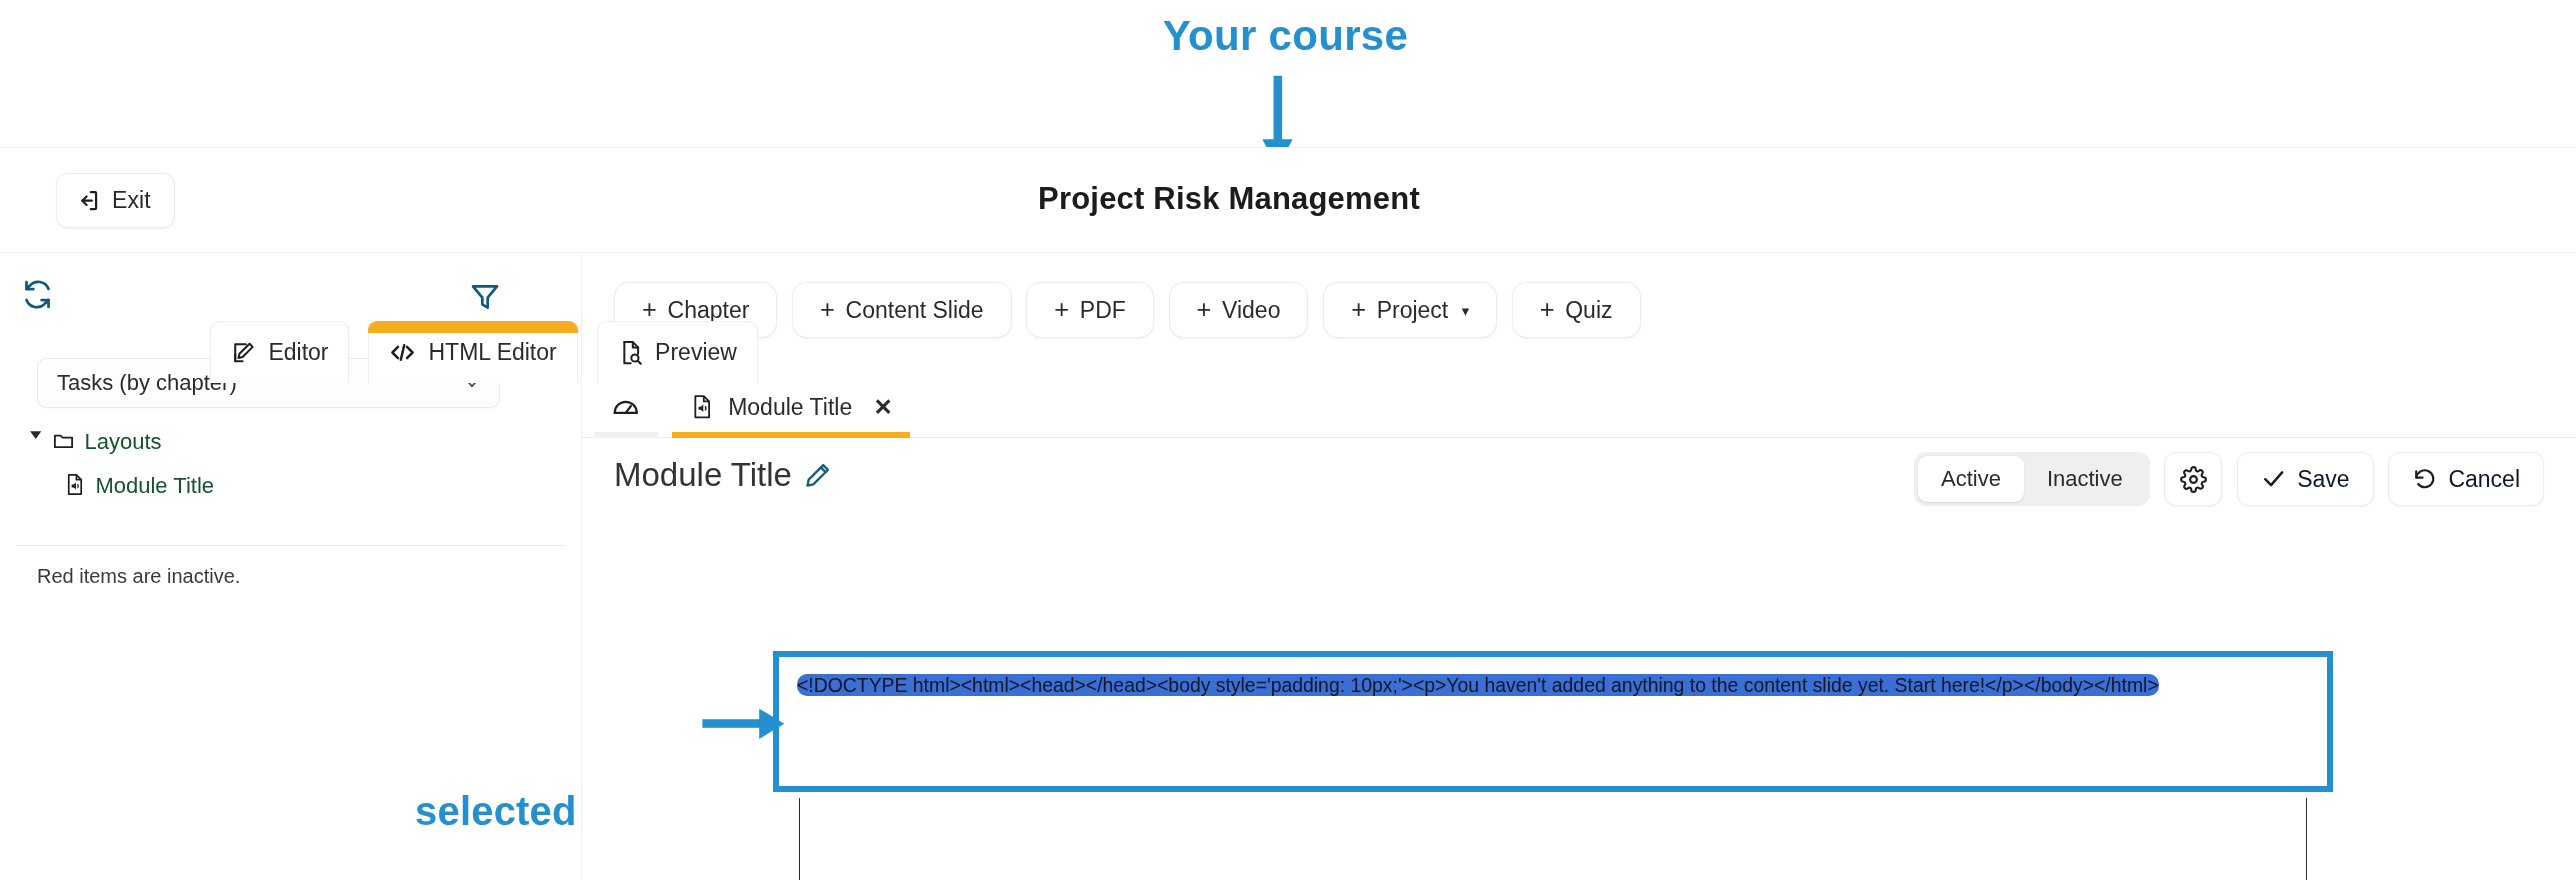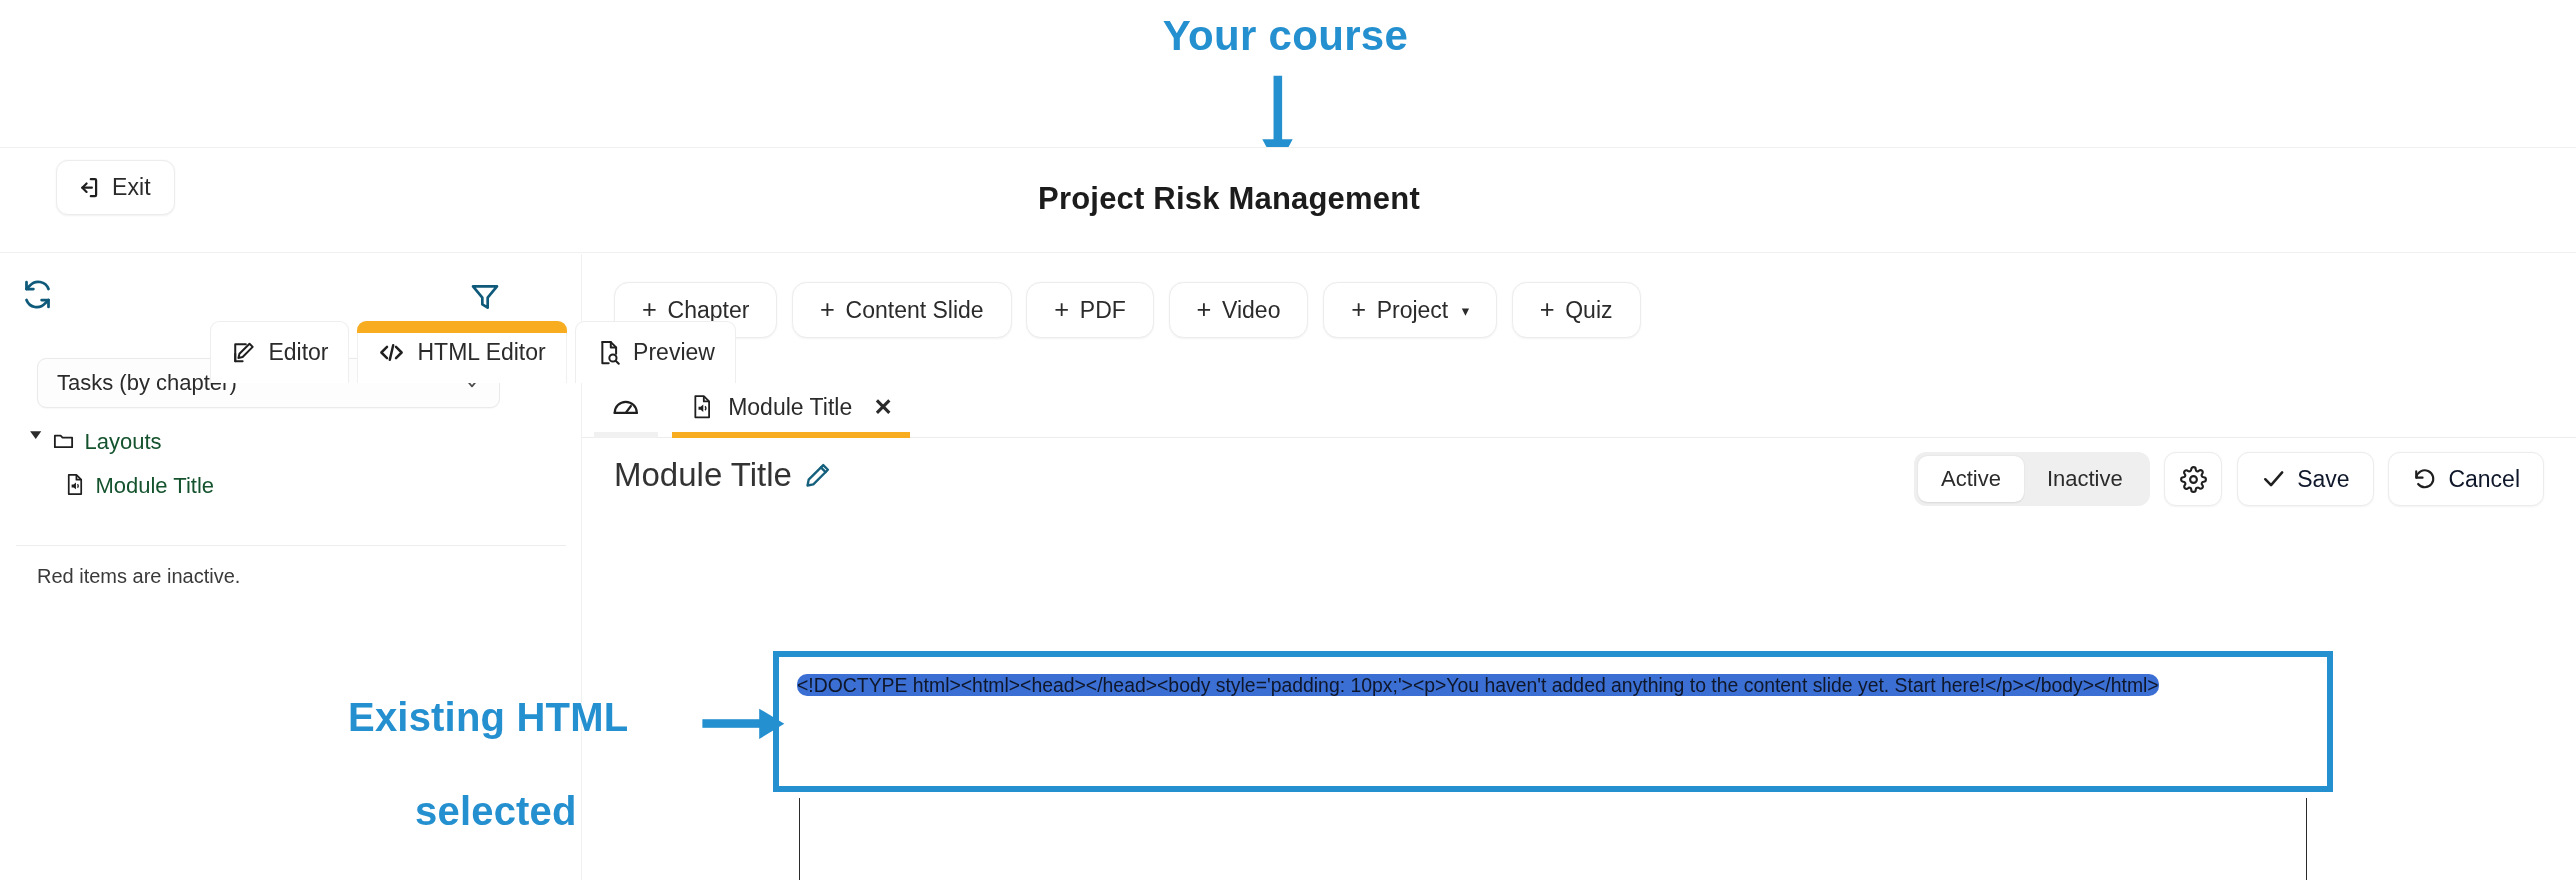--- a/index.html
+++ b/index.html
@@ -12,21 +12,21 @@
   #root { position: relative; width: 2242px; height: 881px; background: #fff; }
 
   
   .header-band {
     position: absolute; left: 0; top: 147px; width: 2576px; height: 106px;
     background: #ffffff;
     border-top: 1.3px solid #f0f0f0;
     border-bottom: 1.3px solid #f0f0f0;
   }
   .exit-btn {
-    position: absolute; left: 56px; top: 160px;
+    position: absolute; left: 56px; top: 173px;
     height: 55px; padding: 0 23px 0 19px;
     display: flex; align-items: center; gap: 10.7px;
     background: #fff; border: 1.3px solid #ececec; border-radius: 12px;
     box-shadow: 0 0.7px 2px rgba(0,0,0,0.06);
     font-size: 23px; color: #2b2b2b; cursor: pointer;
   }
   .exit-btn .lbl { font-size: 23px; letter-spacing: 0.1px; }
 
   .course-title {
     position: absolute; left: 0; top: 181px; width: 2576px;
@@ -151,21 +151,21 @@
   .actbtn {
     height: 54px; padding: 0 23px; display: flex; align-items: center; gap: 10.7px;
     background: #fff; border: 1.3px solid #ececec; border-radius: 12px;
     box-shadow: 0 0.7px 2px rgba(0,0,0,0.05);
     font-size: 23px; color: #0f172a; cursor: pointer;
   }
 
   
   .subtabs {
     position: absolute; left: 210px; top: 321px;
-    display: flex; gap: 8px;
+    display: flex; gap: 19px;
   }
   .subtab {
     position: relative; height: 62px; padding: 0 20px;
     display: flex; align-items: center; gap: 12px;
     font-size: 23px; color: #2b2b2b; cursor: pointer;
     background: #fff; border-radius: 9.4px 9.4px 0 0;
     border: 1.3px solid #eeeeee; border-bottom: none;
   }
   .subtab.active { border-color: #f0f0f0; }
   .subtab.active .toporange {
@@ -427,21 +427,20 @@
         </svg>
       </span>
       <span>Preview</span>
     </div>
   </div>
 
   <div class="codeframe"></div>
   <div class="codearea"><span class="sel">&lt;!DOCTYPE html&gt;&lt;html&gt;&lt;head&gt;&lt;/head&gt;&lt;body style='padding: 10px;'&gt;&lt;p&gt;You haven't added anything to the content slide yet. Start here!&lt;/p&gt;&lt;/body&gt;&lt;/html&gt;</span></div>
   <div class="panel-below"></div>
 
-  <div class="anno-html-l1">Existing HTML</div>
   <div class="anno-html-arrow">
     <svg width="84" height="37" viewBox="0 0 126 56" aria-hidden="true">
       <rect x="0" y="20" width="92" height="13" fill="#2590cf"></rect>
       <polygon points="86,4 86,50 124,27" fill="#2590cf"></polygon>
     </svg>
   </div>
   <div class="anno-html-l2">selected</div>
 
 </div>
 

